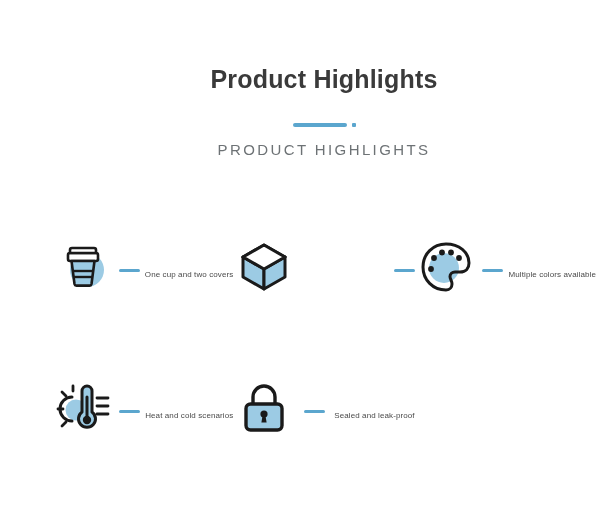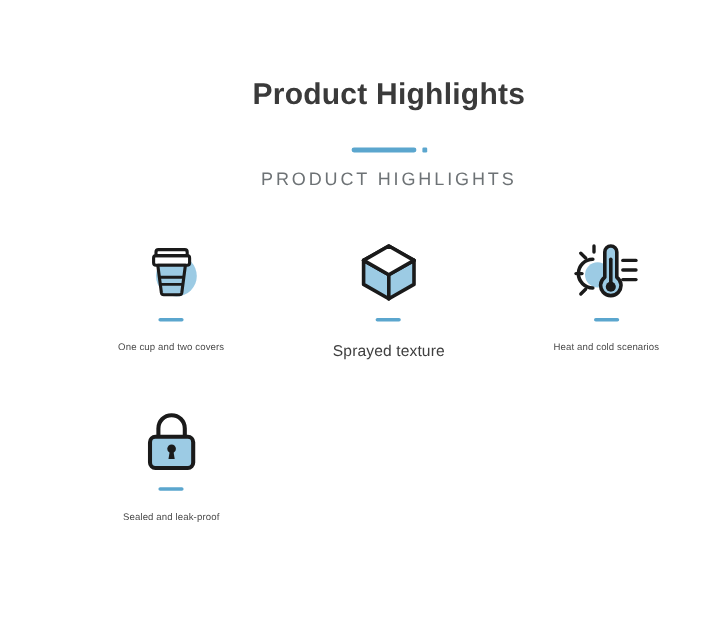--- a/index.html
+++ b/index.html
@@ -67,22 +67,23 @@
   .grid {
     margin-top: 38px;
     display: grid;
     grid-template-columns: repeat(3, 1fr);
     grid-template-rows: repeat(2, 141px);
     padding: 0 28px;
     box-sizing: border-box;
   }
   .cell {
     display: flex;
-    flex-direction: column;
+    flex-direction: row;
     align-items: center;
+    justify-content: space-between;
   }
   .icon-wrap {
     width: 62px;
     height: 62px;
     display: flex;
     align-items: center;
     justify-content: center;
   }
   .bar {
     width: 21px;
@@ -141,23 +142,37 @@
     <div class="cell">
       <div class="icon-wrap">
         <svg width="58" height="58" viewBox="0 0 58 58">
           <path d="M29 7 L50 19 L29 31 L8 19 Z" fill="#9ccbe4" stroke="#1a1a1a" stroke-width="3" stroke-linejoin="round"></path>
           <path d="M8 19 L8 39 L29 51 L29 31 Z" fill="#9ccbe4" stroke="#1a1a1a" stroke-width="3" stroke-linejoin="round"></path>
           <path d="M50 19 L50 39 L29 51 L29 31 Z" fill="#9ccbe4" stroke="#1a1a1a" stroke-width="3" stroke-linejoin="round"></path>
           <path d="M29 7 L50 19 L29 31 L8 19 Z" fill="#ffffff" stroke="#1a1a1a" stroke-width="3" stroke-linejoin="round"></path>
         </svg>
       </div>
       <div class="bar"></div>
-      <div class="caption big">Sprayed texture</div>
-    </div>
-
+    </div>
+
+    <div class="cell">
+      <div class="icon-wrap">
+        <svg width="58" height="58" viewBox="0 0 58 58">
+          <circle cx="27" cy="30" r="15" fill="#9ccbe4"></circle>
+          <path d="M29 6 C16 6 6 16 6 29 C6 42 16 52 29 52 C33 52 35 49 35 46 C35 43 33 41 33 38.5 C33 36 35 34 38 34 L43 34 C49 34 52 30 52 25 C52 14 42 6 29 6 Z" fill="none" stroke="#1a1a1a" stroke-width="3" stroke-linejoin="round"></path>
+          <circle cx="17" cy="20" r="2.9" fill="#1a1a1a"></circle>
+          <circle cx="25" cy="14.5" r="2.9" fill="#1a1a1a"></circle>
+          <circle cx="34" cy="14.5" r="2.9" fill="#1a1a1a"></circle>
+          <circle cx="42" cy="20" r="2.9" fill="#1a1a1a"></circle>
+          <circle cx="14" cy="31" r="2.9" fill="#1a1a1a"></circle>
+        </svg>
+      </div>
+      <div class="bar"></div>
+      <div class="caption">Multiple colors available</div>
+    </div>
 
     <div class="cell">
       <div class="icon-wrap">
         <svg width="58" height="58" viewBox="0 0 58 58">
           <circle cx="22" cy="31" r="10.5" fill="#9ccbe4"></circle>
           <path d="M18 18 A11 11 0 1 0 18 42" fill="none" stroke="#1a1a1a" stroke-width="3" stroke-linecap="round"></path>
           <line x1="8" y1="13" x2="12" y2="17" stroke="#1a1a1a" stroke-width="2.8" stroke-linecap="round"></line>
           <line x1="4" y1="30" x2="9" y2="30" stroke="#1a1a1a" stroke-width="2.8" stroke-linecap="round"></line>
           <line x1="8" y1="47" x2="12" y2="43" stroke="#1a1a1a" stroke-width="2.8" stroke-linecap="round"></line>
           <line x1="19" y1="7" x2="19" y2="12" stroke="#1a1a1a" stroke-width="2.8" stroke-linecap="round"></line>

